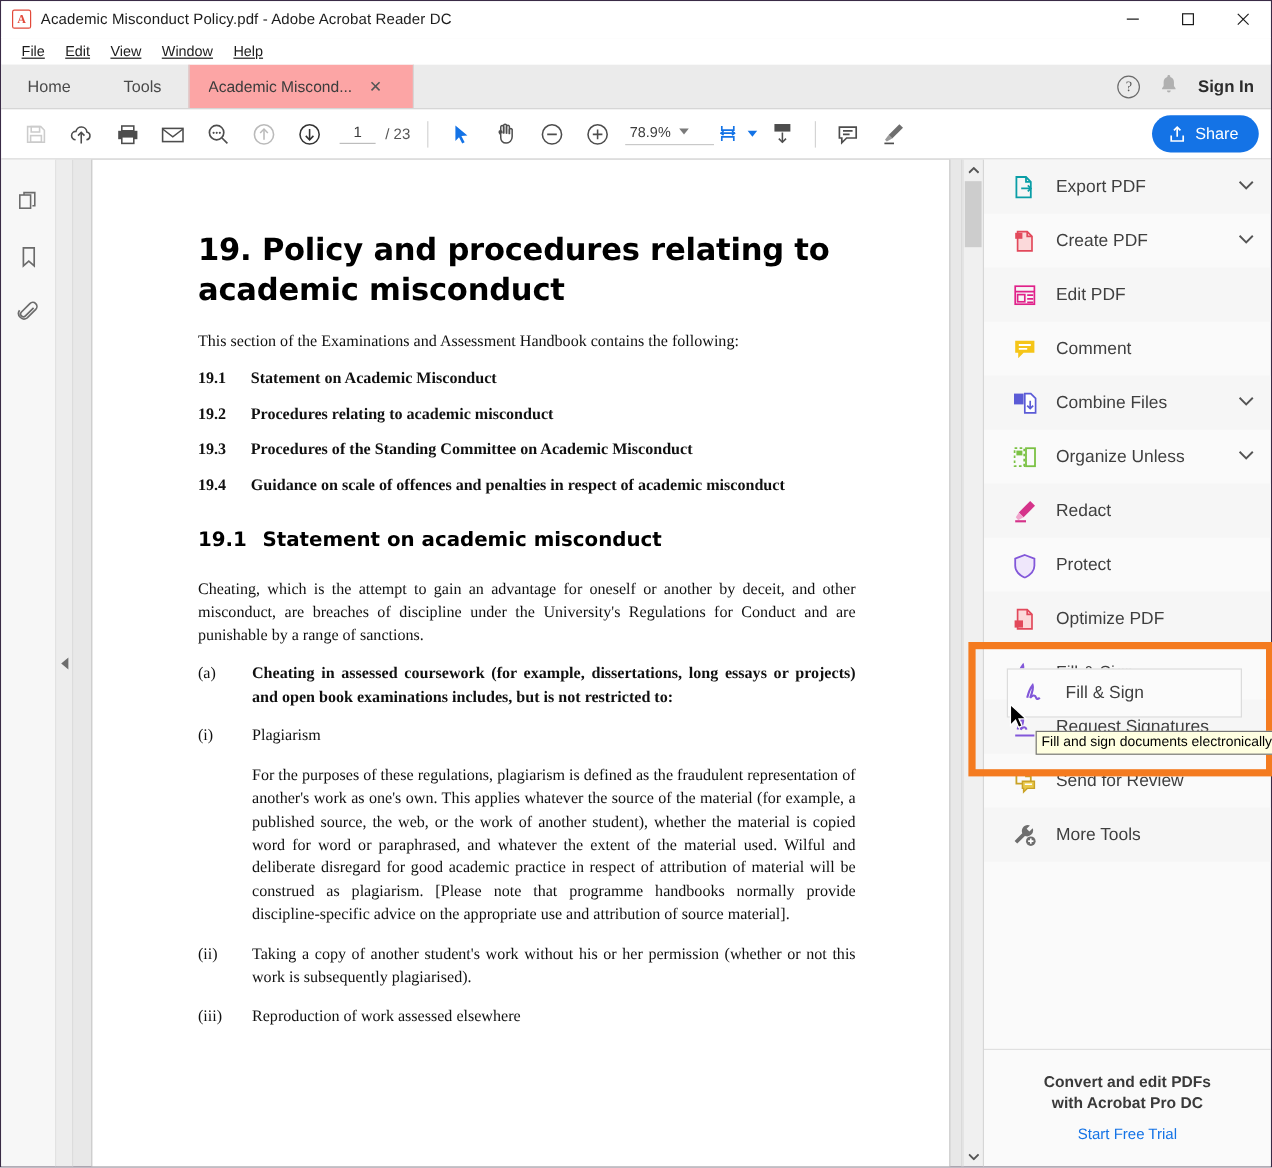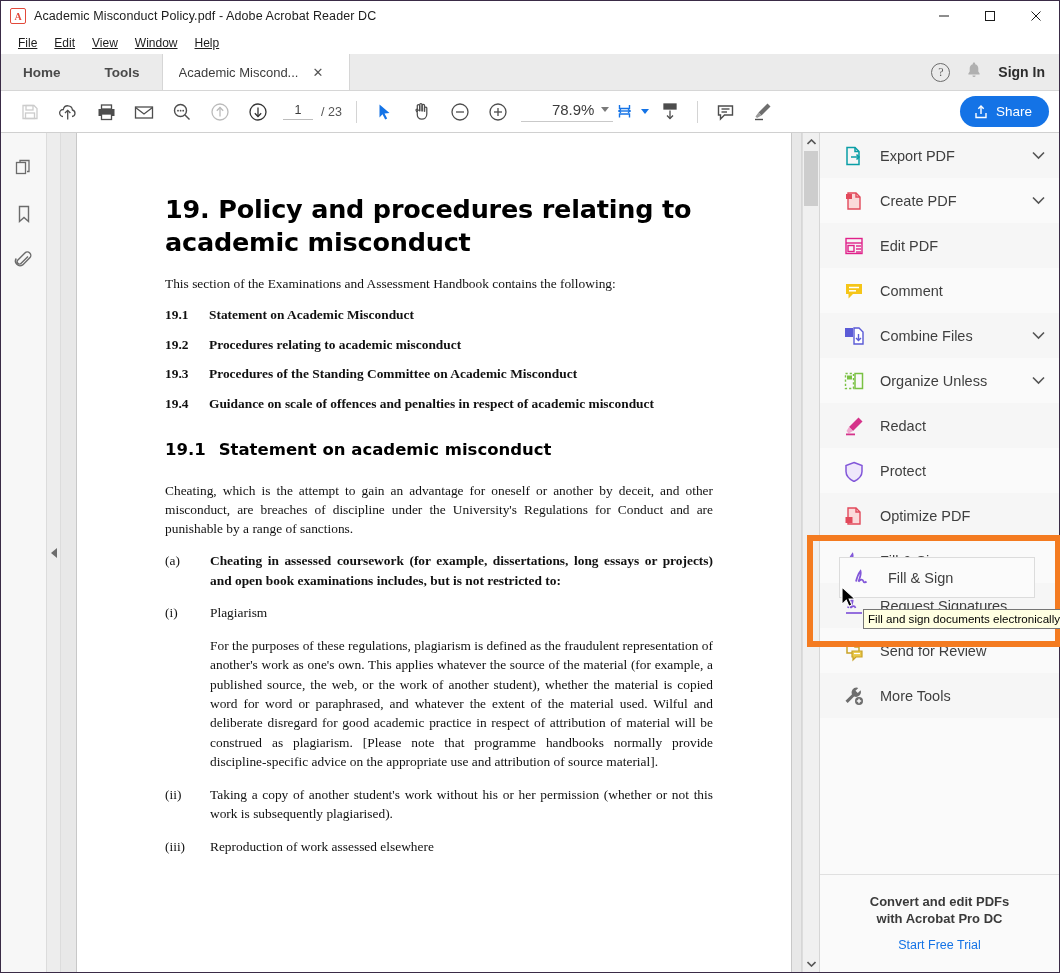--- a/index.html
+++ b/index.html
@@ -44,24 +44,24 @@
   .menu-item u { text-decoration: underline; }
 
   
   .tabrow {
     height: 37px; background: #ebebeb; display: flex; align-items: stretch;
     flex: none; border-bottom: 1px solid #d6d6d6; position: relative;
   }
   .navtab {
     display: flex; align-items: center; justify-content: center;
     padding: 0 22px; font-size: 13.5px; color: #4a4a4a;
-    background: #ebebeb; cursor: default; font-weight: bold;
+    background: #ebebeb; cursor: default;
   }
   .doctab {
-    display: flex; align-items: center; background: #ffffff;
+    display: flex; align-items: center; background: #fca5a5;
     padding: 0 22px 0 16px; font-size: 13px; color: #3c3c3c;
     border-left: 1px solid #d6d6d6; border-right: 1px solid #d6d6d6;
     min-width: 175px; position: relative;
   }
   .doctab .tab-label { flex: 1; white-space: nowrap; overflow: hidden; }
   .doctab .tab-close {
     margin-left: 10px; font-size: 13px; color: #555; line-height: 1;
     padding: 2px 4px;
   }
   .tab-right { margin-left: auto; display: flex; align-items: center; padding-right: 14px; gap: 16px; }
@@ -89,21 +89,21 @@
   .page-num {
     width: 30px; text-align: center; border: none; border-bottom: 1px solid #bdbdbd;
     font-size: 12.5px; color: #3c3c3c; background: transparent; outline: none;
     font-family: "Liberation Sans", sans-serif; padding-bottom: 2px;
   }
   .page-total { margin-left: 8px; color: #555; font-size: 12.5px; }
   .zoom-box {
     display: flex; align-items: center; margin-left: 4px; gap: 7px;
     border-bottom: 1px solid #c9c9c9; padding: 0 4px 3px 4px; min-width: 74px;
   }
-  .zoom-val { font-size: 15px; color: #3c3c3c; margin-left: 27px; }
+  .zoom-val { font-size: 12px; color: #3c3c3c; }
   .caret-dn { width: 0; height: 0; border-left: 4px solid transparent;
               border-right: 4px solid transparent; border-top: 5px solid #7a7a7a; }
   .share-btn {
     margin-left: auto; background: #1473e6; color: #fff; border-radius: 17px;
     height: 31px; padding: 0 17px 0 13px; display: flex; align-items: center;
     gap: 7px; font-size: 13.5px; font-weight: normal;
   }
 
   
   .body { flex: 1; display: flex; min-height: 0; position: relative; }

